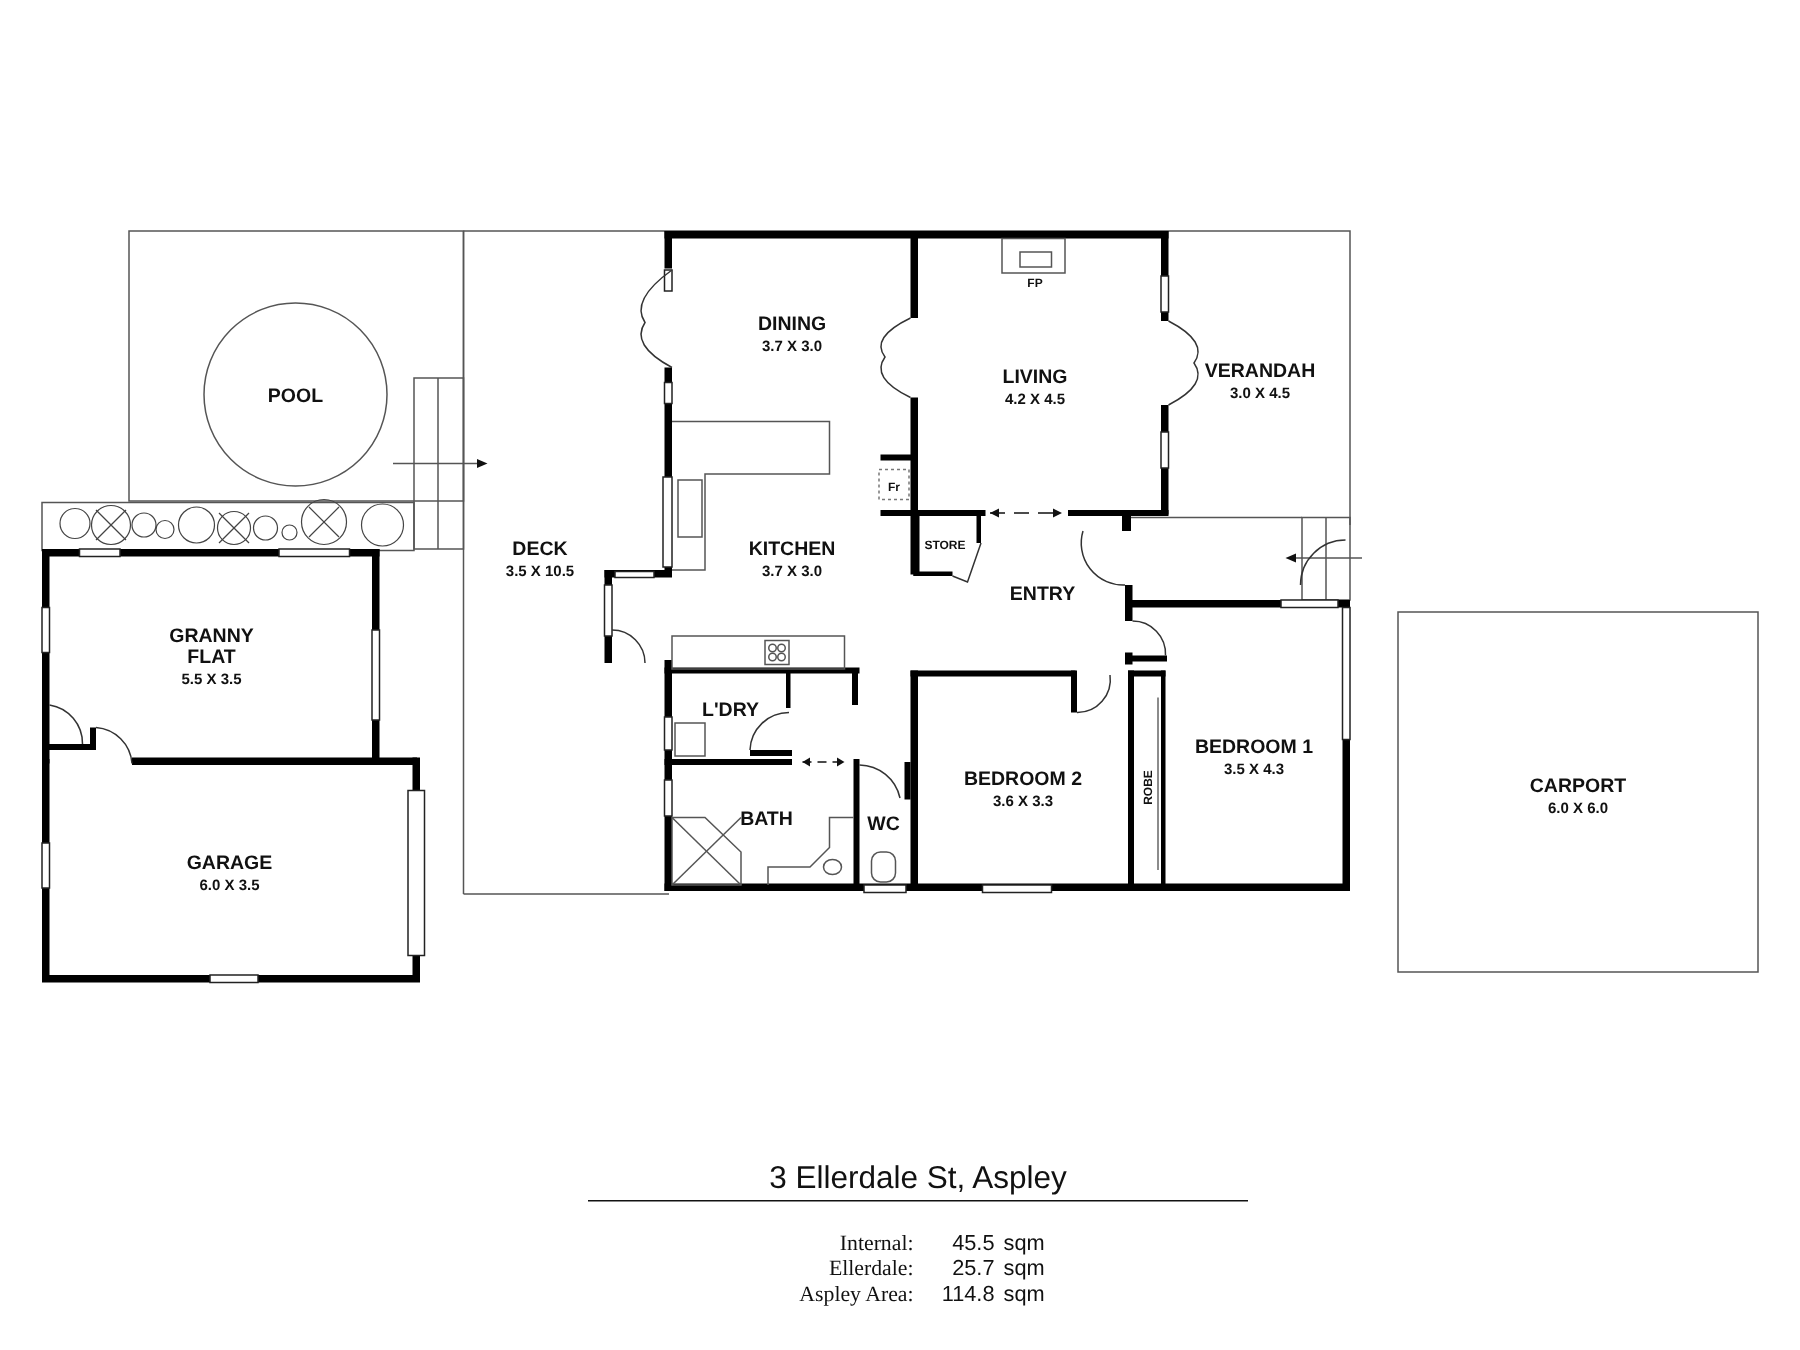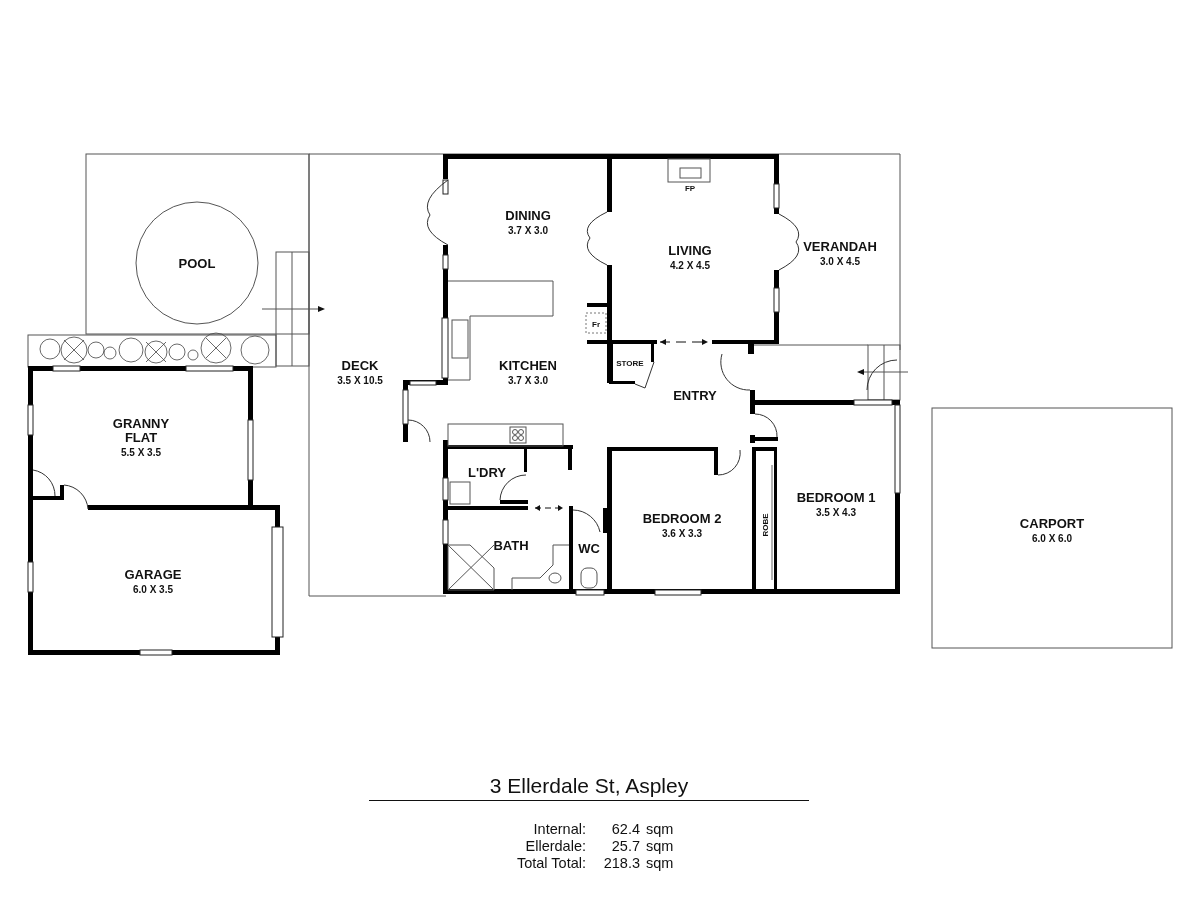--- a/index.html
+++ b/index.html
@@ -5,26 +5,26 @@
   html, body { margin: 0; padding: 0; background: #ffffff; }
   body { width: 1200px; height: 900px; position: relative; overflow: hidden; font-family: "Liberation Sans", sans-serif; }
   svg { position: absolute; left: 0; top: 0; }
   .wall { fill: #000; }
   .thin-g { fill: none; stroke: #555; stroke-width: 1; }
   .win { fill: #fff; stroke: #222; stroke-width: 1; }
   .door { fill: none; stroke: #333; stroke-width: 1; }
   .rname { font-family: "Liberation Sans", sans-serif; font-weight: bold; font-size: 13px; fill: #111; text-anchor: middle; }
   .rdim { font-family: "Liberation Sans", sans-serif; font-weight: bold; font-size: 10px; fill: #111; text-anchor: middle; }
   .small { font-family: "Liberation Sans", sans-serif; font-weight: bold; font-size: 8px; fill: #111; text-anchor: middle; }
-  .footer { position: absolute; left: 369px; top: 772px; width: 440px; }
+  .footer { position: absolute; left: 392px; top: 772px; width: 440px; }
   .addr { text-align: center; font-size: 21px; color: #111; line-height: 28px; font-family: "Liberation Sans", sans-serif; }
   .rule { height: 0; border-top: 1.5px solid #111; margin: 0; }
   .areas { margin-top: 20px; font-size: 14.5px; color: #111; line-height: 17px; font-family: "Liberation Sans", sans-serif; }
   .arow { display: flex; }
-  .alabel { width: 217px; text-align: right; }
+  .alabel { width: 217px; text-align: right; font-family: Liberation Serif, serif; }
   .aval { width: 54px; text-align: right; }
   .aunit { padding-left: 6px; }
 </style>
 </head>
 <body>
 
 <svg width="1200" height="900" viewBox="0 0 1200 900">
 
   <rect x="86" y="154" width="223" height="180" class="thin-g"></rect>
   <circle cx="197" cy="263" r="61" class="thin-g"></circle>
@@ -254,27 +254,27 @@
   <text x="1052" y="528" class="rname">CARPORT</text>
   <text x="1052" y="542" class="rdim">6.0 X 6.0</text>
 </svg>
 
 <div class="footer">
   <div class="addr">3 Ellerdale St, Aspley</div>
   <div class="rule"></div>
   <div class="areas">
     <div class="arow">
       <span class="alabel">Internal:</span>
-      <span class="aval">62.4</span>
+      <span class="aval">45.5</span>
       <span class="aunit">sqm</span>
     </div>
     <div class="arow">
       <span class="alabel">Ellerdale:</span>
       <span class="aval">25.7</span>
       <span class="aunit">sqm</span>
     </div>
     <div class="arow">
-      <span class="alabel">Total Total:</span>
-      <span class="aval">218.3</span>
+      <span class="alabel">Aspley Area:</span>
+      <span class="aval">114.8</span>
       <span class="aunit">sqm</span>
     </div>
   </div>
 </div>
 
 </body></html>

